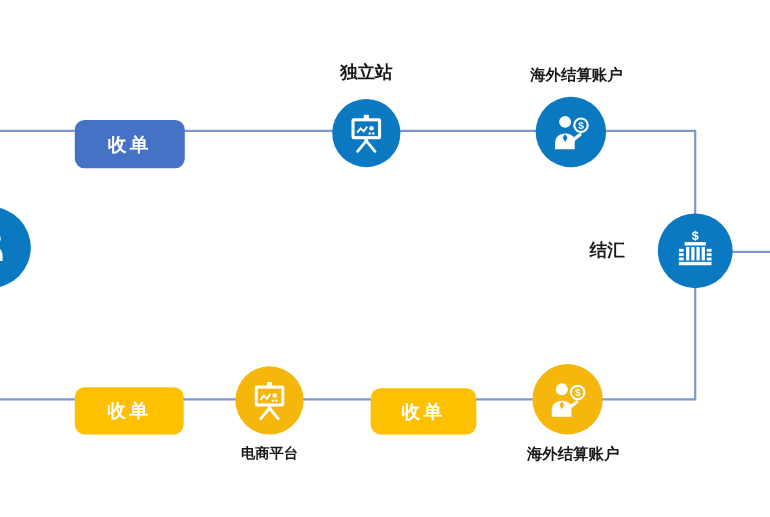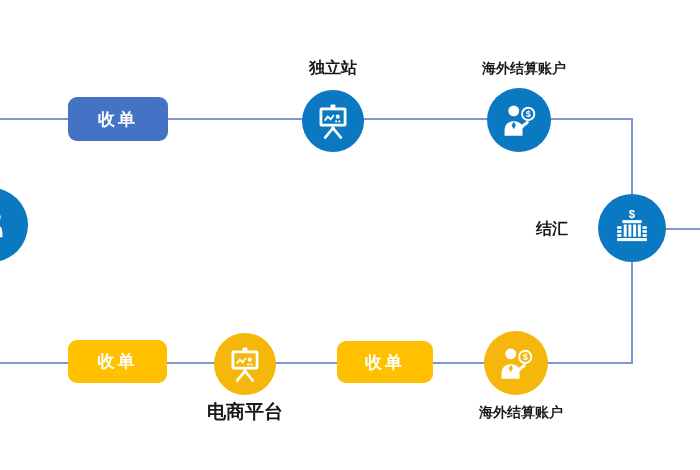--- a/index.html
+++ b/index.html
@@ -3,21 +3,21 @@
 <meta charset="utf-8">
 <style>
   html,body{margin:0;padding:0;background:#fff;}
   .canvas{
     position:relative;width:700px;height:470px;background:#ffffff;
     overflow:hidden;font-family:"Liberation Sans","DejaVu Sans",sans-serif;
   }
   .lines{position:absolute;left:0;top:0;z-index:1;}
   .btn{
     position:absolute;z-index:3;display:flex;align-items:center;justify-content:center;
-    color:#ffffff;font-weight:bold;font-size:17px;letter-spacing:3px;border-radius:9px;
+    color:#ffffff;font-weight:bold;font-size:17px;letter-spacing:3px;border-radius:9px;margin-top:12px;
   }
   .btn.blue{background:#4472C4;}
   .btn.yellow{background:#FFC000;}
   .btn-top-acquire{left:68px;top:97px;width:100px;height:44px;}
   .btn-bottom-acquire-1{left:68px;top:340px;width:99px;height:43px;}
   .btn-bottom-acquire-2{left:337px;top:341px;width:96px;height:42px;}
   .node{
     position:absolute;z-index:3;border-radius:50%;
     display:flex;align-items:center;justify-content:center;
   }
@@ -27,23 +27,23 @@
   .node.yellow .inner{fill:#F5B70B;}
   .node.blue  .sep{stroke:#0B78C2;}
   .node-customer{left:-46px;top:188px;width:74px;height:74px;}
   .node-independent-site{left:302px;top:90px;width:62px;height:62px;}
   .node-overseas-top{left:487px;top:88px;width:64px;height:64px;}
   .node-settlement{left:598px;top:194px;width:68px;height:68px;}
   .node-ecommerce{left:214px;top:333px;width:62px;height:62px;}
   .node-overseas-bottom{left:484px;top:331px;width:64px;height:64px;}
   .lbl{
     position:absolute;z-index:4;font-weight:bold;color:#1A1A1A;
-    font-size:19px;text-align:center;line-height:19px;
+    font-size:13px;text-align:center;line-height:19px;
   }
-  .lbl-independent-site{left:273px;top:58px;width:120px;font-size:16px;}
+  .lbl-independent-site{left:273px;top:58px;width:120px;font-size:16px;font-family:Liberation Mono, monospace;}
   .lbl-overseas-top{left:444px;top:59px;width:160px;font-size:14px;}
   .lbl-settlement{left:536px;top:219px;width:52px;text-align:left;font-size:16px;}
   .lbl-ecommerce{left:185px;top:402px;width:120px;}
   .lbl-overseas-bottom{left:441px;top:403px;width:160px;font-size:14px;}
 </style>
 </head>
 <body>
 
 <div class="canvas">
 

